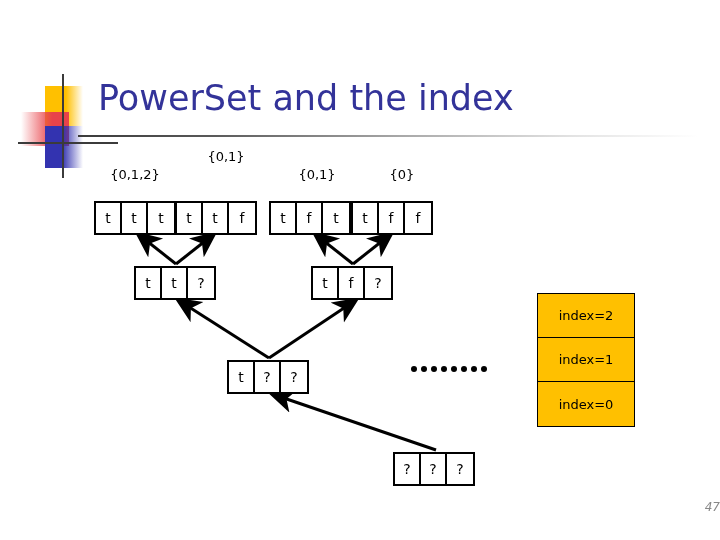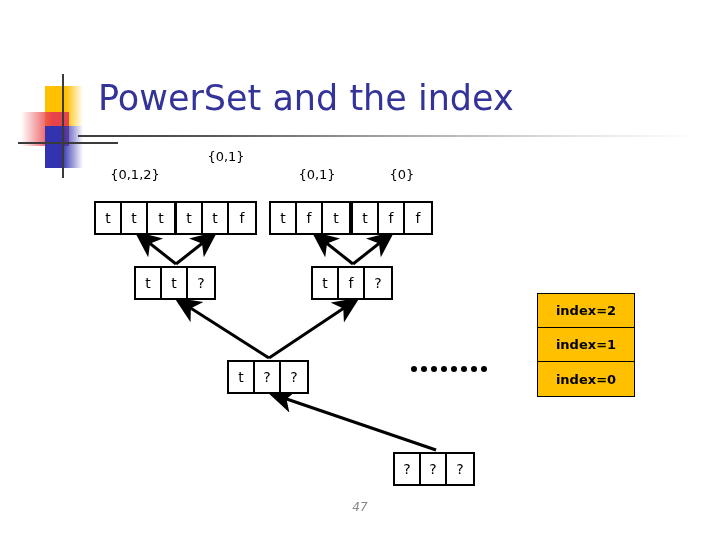--- a/index.html
+++ b/index.html
@@ -150,43 +150,43 @@
   .index-stack {
     position: absolute;
     left: 537px;
     top: 293px;
     width: 98px;
     border: 1px solid #000000;
     box-sizing: border-box;
     z-index: 6;
   }
   .index-box {
-    height: 34px;
+    height: 44px;
     background: #FFC000;
     border-bottom: 1px solid #000000;
     box-sizing: border-box;
     display: flex;
     align-items: center;
     justify-content: center;
     font-size: 13px;
-    font-weight: bold;
+    font-weight: normal;
     font-family: "DejaVu Sans", sans-serif;
     color: #000000;
   }
   .index-box:last-child {
     border-bottom: none;
   }
 
   
   .page-number {
     position: absolute;
     left: 0;
     top: 500px;
     width: 720px;
-    text-align: center;
+    text-align: right;
     font-size: 12px;
     font-style: italic;
     color: #888888;
     font-family: "DejaVu Sans", sans-serif;
   }
 </style>
 </head>
 <body>
 
 <div id="slide">

